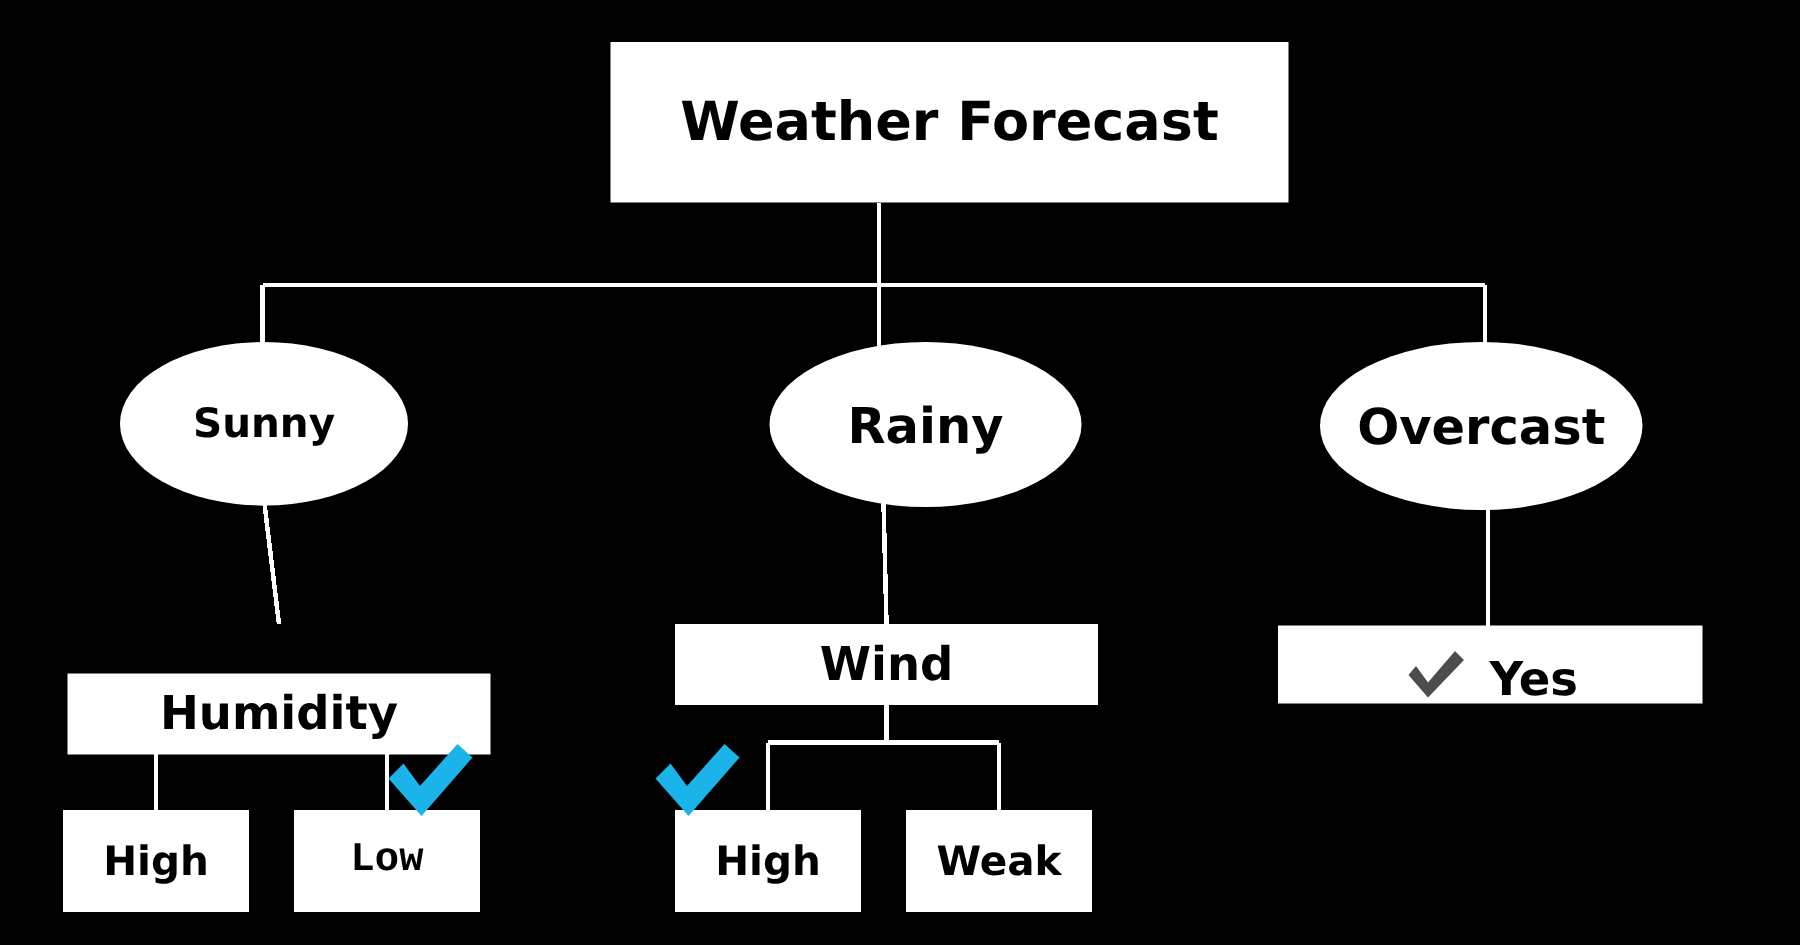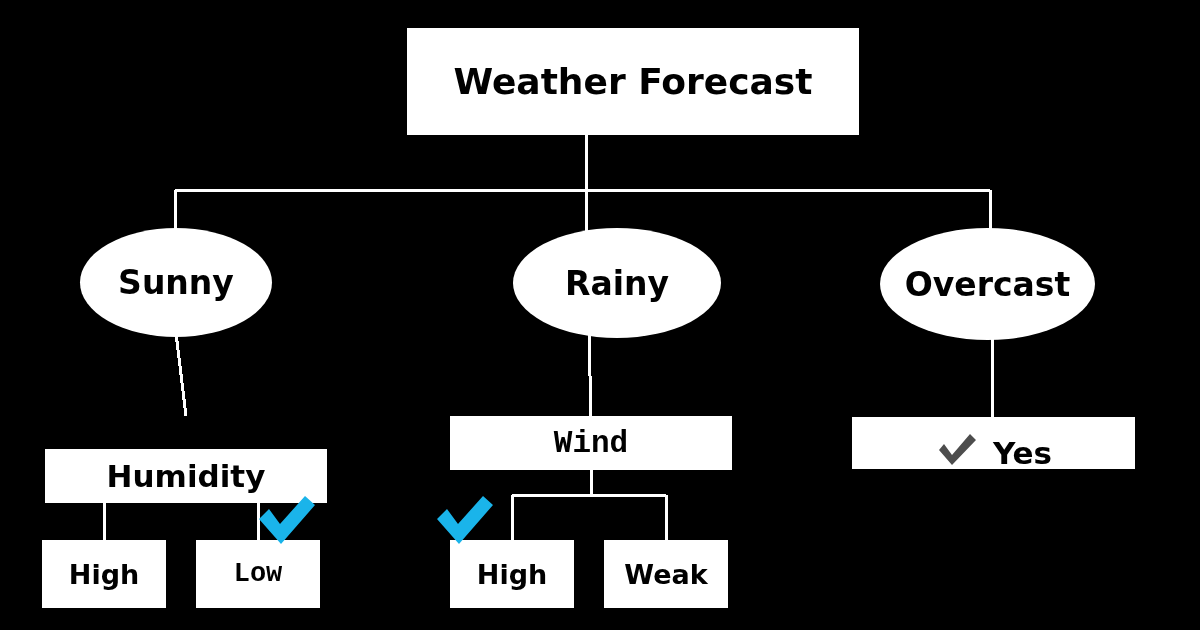--- a/index.html
+++ b/index.html
@@ -54,21 +54,21 @@
     font-size: 36px;
     margin-left: 47px;
   }
 
   
   #node-sunny {
     left: 80px;
     top: 228px;
     width: 192px;
     height: 109px;
-    font-size: 33px;
+    font-size: 27px;
   }
   #node-rainy {
     left: 513px;
     top: 228px;
     width: 208px;
     height: 110px;
     font-size: 33px;
   }
   #node-overcast {
     left: 880px;
@@ -86,21 +86,20 @@
     height: 54px;
     font-size: 31px;
     margin-top: 33px;
   }
   #node-wind {
     left: 450px;
     top: 416px;
     width: 282px;
     height: 54px;
     font-size: 31px;
-    font-family: Liberation Mono, monospace;
   }
   #node-yes {
     left: 852px;
     top: 417px;
     width: 283px;
     height: 52px;
     font-size: 31px;
     gap: 14px;
     align-items: flex-end;
   }

